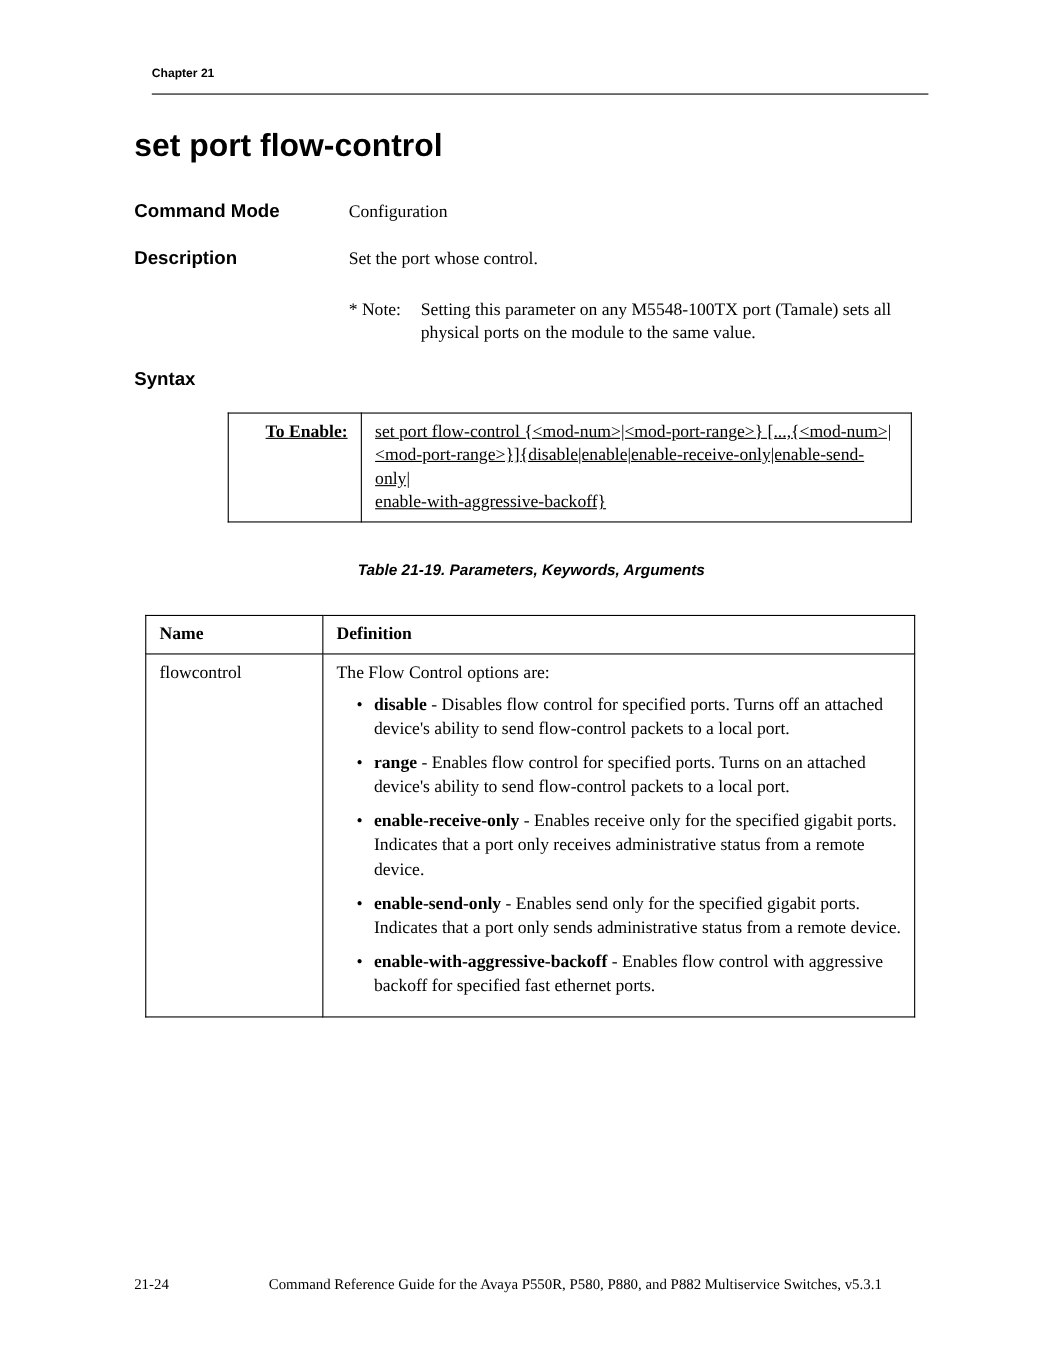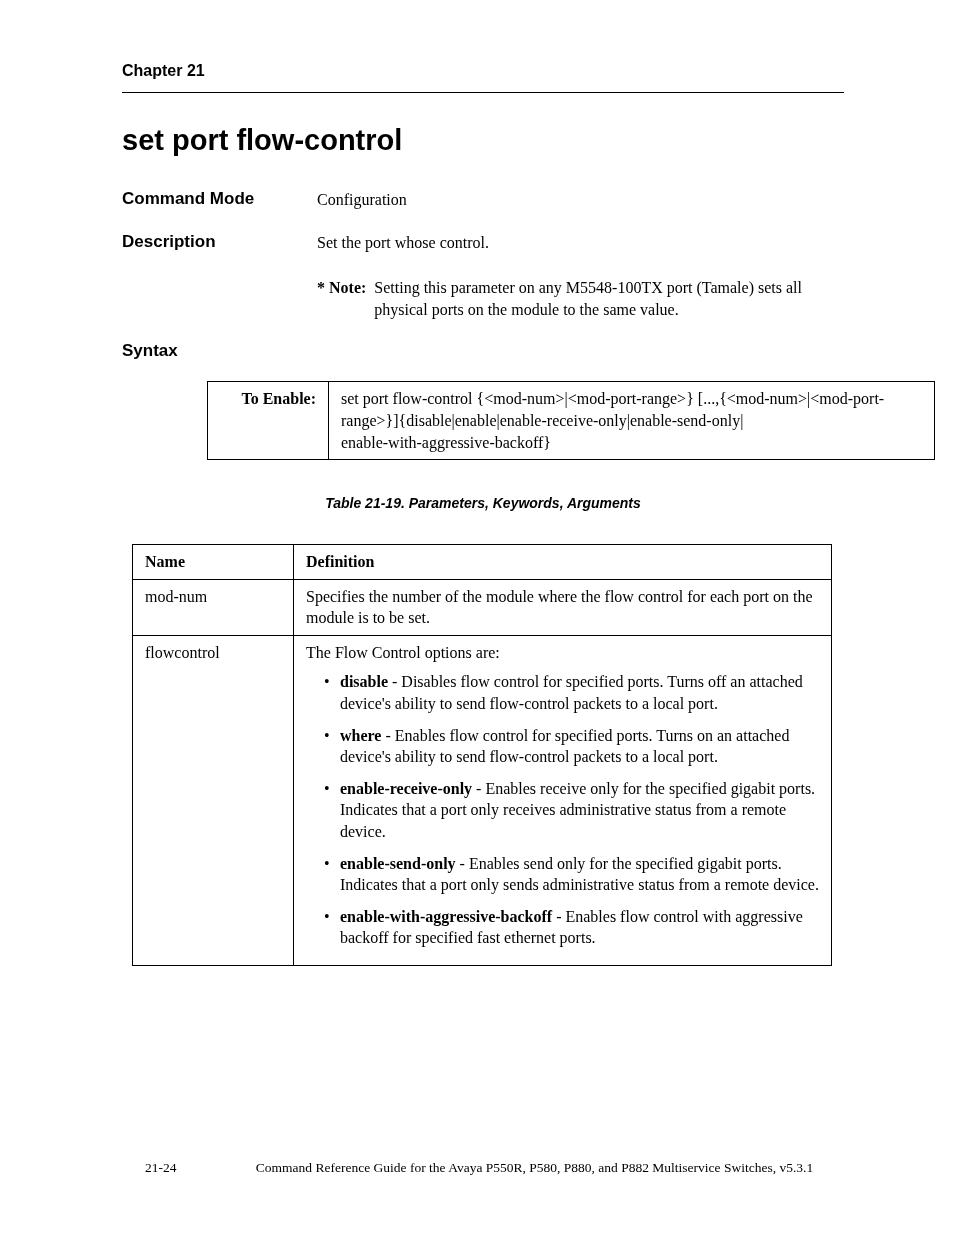--- a/index.html
+++ b/index.html
@@ -7,24 +7,25 @@
     margin: 0;
     padding: 60px 110px 50px 122px;
     color: #000;
     font-size: 16px;
     line-height: 1.35;
     background: #fff;
   }
   .header-row {
     font-family: Verdana, Arial, sans-serif;
     font-weight: bold;
-    font-size: 16px;
+    font-size: 11px;
     padding-bottom: 10px;
     border-bottom: 1.5px solid #000;
     margin-bottom: 28px;
+    margin-left: 16px;
   }
   h1.title {
     font-family: Verdana, Arial, sans-serif;
     font-weight: bold;
     font-size: 29px;
     margin: 0 0 28px 0;
   }
   .field {
     display: flex;
     margin-bottom: 20px;
@@ -38,40 +39,41 @@
   }
   .field-body {
     flex: 1;
     padding-top: 1px;
   }
   .note-block {
     display: flex;
     margin-top: 24px;
   }
   .note-label {
-    font-weight: bold;
-    margin-right: 8px;
+    font-weight: normal;
+    margin-right: 18px;
     white-space: nowrap;
   }
   .note-text {
     flex: 1;
   }
   .syntax-heading {
     font-family: Verdana, Arial, sans-serif;
     font-weight: bold;
     font-size: 17px;
     margin-top: 18px;
     margin-bottom: 18px;
   }
   table {
     border-collapse: collapse;
   }
   .syntax-table {
     margin-left: 85px;
-    width: 728px;
+    width: 622px;
+    text-decoration: underline;
   }
   .syntax-table td {
     border: 1px solid #000;
     padding: 6px 12px 6px 12px;
     vertical-align: top;
   }
   .syntax-table td.label-cell {
     font-weight: bold;
     text-align: right;
     width: 96px;
@@ -124,21 +126,20 @@
     position: fixed;
     bottom: 58px;
     left: 122px;
     right: 110px;
     display: flex;
     justify-content: space-between;
     font-size: 13.5px;
   }
   .footer .pg {
     width: 80px;
-    margin-left: 23px;
   }
   .footer .ft {
     flex: 1;
     text-align: center;
   }
 </style>
 </head>
 <body>
 
 <div class="header-row">
@@ -177,30 +178,26 @@
 
 <div class="table-caption">Table 21-19.  Parameters, Keywords, Arguments</div>
 
 <table class="param-table">
   <tbody>
       <tr>
     <th class="name-col">Name</th>
     <th>Definition</th>
   </tr>
   <tr>
-    <td class="name-col">mod-num</td>
-    <td>Specifies the number of the module where the flow control for each port on the module is to be set.</td>
-  </tr>
-  <tr>
     <td class="name-col">flowcontrol</td>
     <td>
       <div>The Flow Control options are:</div>
       <ul class="opt-list">
         <li><span class="opt-name">disable</span><span> - Disables flow control for specified ports. Turns off an attached device's ability to send flow-control packets to a local port.</span></li>
-        <li><span class="opt-name">where</span><span> - Enables flow control for specified ports. Turns on an attached device's ability to send flow-control packets to a local port.</span></li>
+        <li><span class="opt-name">range</span><span> - Enables flow control for specified ports. Turns on an attached device's ability to send flow-control packets to a local port.</span></li>
         <li><span class="opt-name">enable-receive-only</span><span> - Enables receive only for the specified gigabit ports. Indicates that a port only receives administrative status from a remote device.</span></li>
         <li><span class="opt-name">enable-send-only</span><span> - Enables send only for the specified gigabit ports. Indicates that a port only sends administrative status from a remote device.</span></li>
         <li><span class="opt-name"> enable-with-aggressive-backoff</span><span> - Enables flow control with aggressive backoff for specified fast ethernet ports.</span></li>
       </ul>
     </td>
   </tr>
 </tbody>
   </table>
 
 <div class="footer">

